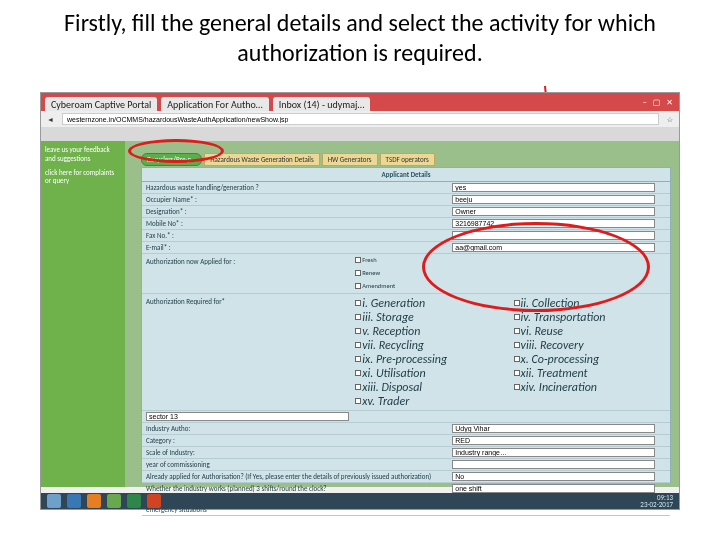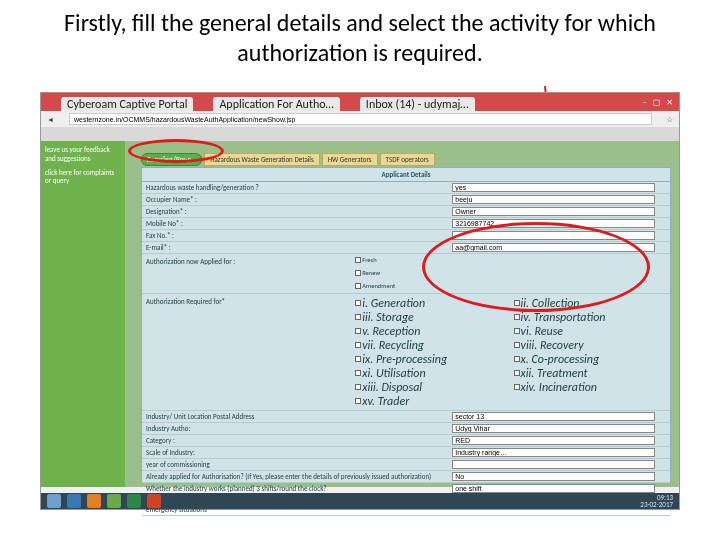--- a/index.html
+++ b/index.html
@@ -1,24 +1,24 @@
 <!DOCTYPE html>
 <html><head>
 <meta charset="utf-8">
 <style>
   * { box-sizing: border-box; margin: 0; padding: 0; }
   body { width: 720px; height: 540px; font-family: Calibri, Arial, sans-serif; background: #fff; position: relative; overflow: hidden; }
   .slide-title { font-size: 24px; text-align: center; padding: 8px 30px 4px; line-height: 1.25; color: #000; }
   .screenshot { position: absolute; left: 40px; top: 92px; width: 640px; height: 418px; background: #f0f0f0; border: 1px solid #999; }
   
   .chrome-bar { height: 18px; background: #d44a4a; display: flex; align-items: center; font-size: 8px; color: #fff; }
-  .chrome-tab { background: #e8e8e8; color: #222; height: 14px; margin-top: 4px; padding: 0 6px; display: flex; align-items: center; border-radius: 3px 3px 0 0; margin-left: 20px; font-size: 12px; }
+  .chrome-tab { background: #e8e8e8; color: #222; height: 14px; margin-top: 4px; padding: 0 6px; display: flex; align-items: center; border-radius: 3px 3px 0 0; margin-left: 4px; font-size: 10px; }
   .win-controls { margin-left: auto; display: flex; gap: 6px; padding-right: 6px; font-size: 8px; }
   .addr-bar { height: 16px; background: #eee; display: flex; align-items: center; padding: 0 6px; font-size: 7px; color: #333; }
-  .addr-input { flex: 1; background: #fff; border: 1px solid #ccc; padding: 0 4px; height: 12px; font-size: 7px; margin: 0 15px; }
+  .addr-input { flex: 1; background: #fff; border: 1px solid #ccc; padding: 0 4px; height: 12px; font-size: 7px; margin: 0 8px; }
   .toolbar-strip { height: 14px; background: #d9d9d9; }
   
   .page-area { position: relative; height: calc(100% - 18px - 16px - 14px - 22px); background: #9abf8a; }
   .left-pane { position: absolute; left: 0; top: 0; width: 84px; height: 100%; background: #6fb14a; color: #fff; font-size: 7px; padding: 4px; }
   .left-pane .hint { margin-top: 6px; font-size: 7px; line-height: 1.2; }
   .tab-row { position: absolute; left: 100px; top: 12px; display: flex; gap: 2px; font-size: 7px; }
   .tab { background: #ecd894; border: 1px solid #bfa85a; padding: 1px 5px; color: #333; }
   .tab.active { background: #59b04a; color: #fff; border-color: #3d8a34; border-radius: 6px; }
   .form-pane { position: absolute; left: 100px; top: 26px; right: 8px; bottom: 4px; background: #cfe3e8; border: 1px solid #8fb0bb; font-size: 7px; color: #1c3b44; }
   .form-header { text-align: center; font-weight: bold; padding: 2px 0; border-bottom: 1px solid #8fb0bb; font-size: 7px; color: #2a5562; }
@@ -146,21 +146,20 @@
               <span><span class="cb"></span> xiii. Disposal</span>
               <span><span class="cb"></span> xiv. Incineration</span>
               <span><span class="cb"></span> xv. Trader</span>
               <span></span>
             </div>
           </div>
       </div>
 
       <div id="rows2">
           <div class="row">
-            <div class="lab">Industry/ Unit Location Postal Address</div>
             <div class="val"><input type="text" value="sector 13" style=""></div>
           </div>
           <div class="row">
             <div class="lab">Industry Autho:</div>
             <div class="val"><input type="text" value="Udyg Vihar" style=""></div>
           </div>
           <div class="row">
             <div class="lab">Category :</div>
             <div class="val"><input type="text" value="RED" style=""></div>
           </div>

